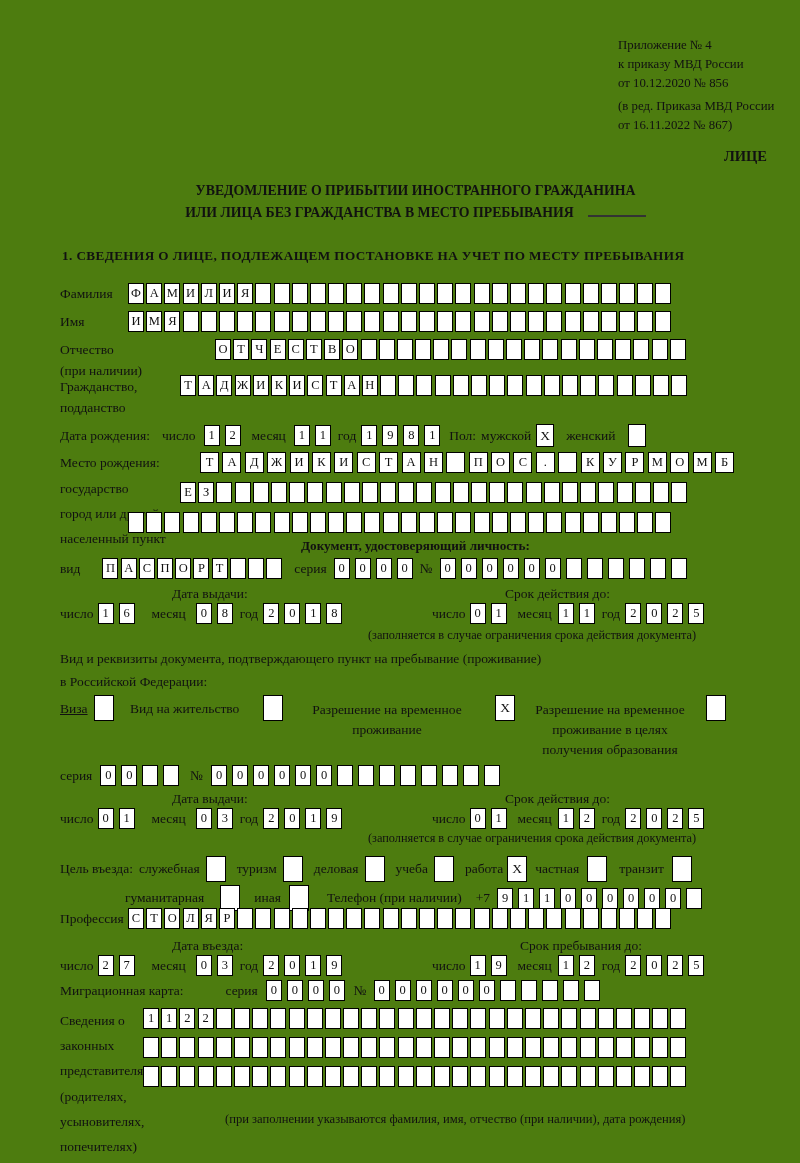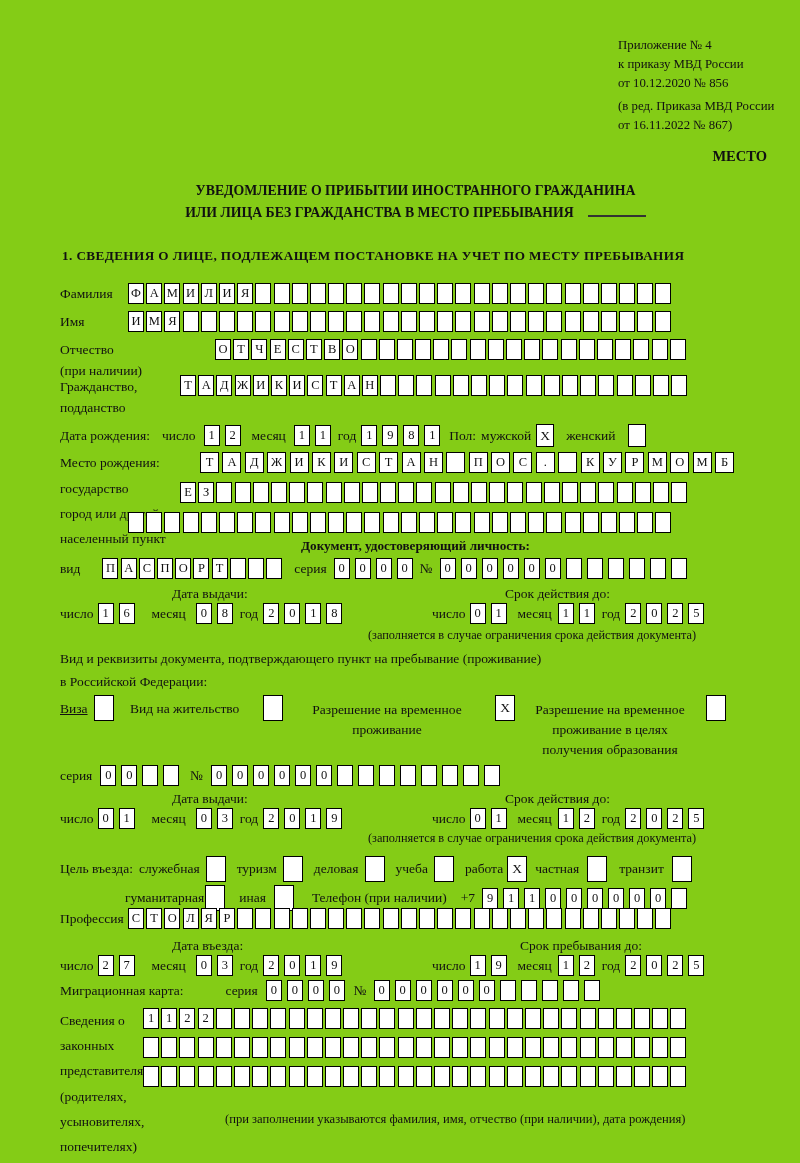--- a/index.html
+++ b/index.html
@@ -1,18 +1,18 @@
 <!DOCTYPE html>
 <html><head>
 <meta charset="utf-8">
 <style>
   * { margin:0; padding:0; box-sizing:border-box; }
   html,body { background:#ffffff; }
   .page {
-    position:relative; width:800px; height:1163px; background:#84cc16;
+    position:relative; width:800px; height:1163px; background:#4d7c0f;
     font-family:"Liberation Serif", "DejaVu Serif", serif; color:#111;
     font-size:13.5px; overflow:hidden;
   }
   .abs { position:absolute; white-space:nowrap; }
   .b { font-weight:bold; }
   .ctr { text-align:center; }
   .wrap { white-space:normal; }
   .meta div { line-height:19px; font-size:12.8px; }
   .row { display:flex; align-items:center; }
   .cells { display:flex; align-items:center; }
@@ -40,21 +40,21 @@
 <div class="page">
 
   <div class="abs meta" style="left:618px; top:36px;">
     <div>Приложение № 4</div>
     <div>к приказу МВД России</div>
     <div>от 10.12.2020 № 856</div>
     <div style="margin-top:4px">(в ред. Приказа МВД России</div>
     <div>от 16.11.2022 № 867)</div>
   </div>
 
-  <div class="abs b" style="right:33px; top:148px; font-size:14.5px;">МЕСТО</div>
+  <div class="abs b" style="right:33px; top:148px; font-size:14.5px;">ЛИЦЕ</div>
 
   <div class="abs b ctr" style="left:58px; top:183px; width:715px; font-size:13.8px;">УВЕДОМЛЕНИЕ О ПРИБЫТИИ ИНОСТРАННОГО ГРАЖДАНИНА</div>
   <div class="abs b ctr" style="left:58px; top:204px; width:715px; font-size:13.8px;">
     <span>ИЛИ ЛИЦА БЕЗ ГРАЖДАНСТВА В МЕСТО ПРЕБЫВАНИЯ</span><span class="uline"></span>
   </div>
 
   <div class="abs b" style="left:62px; top:248px; font-size:13.2px; letter-spacing:0.4px;">1. СВЕДЕНИЯ О ЛИЦЕ, ПОДЛЕЖАЩЕМ ПОСТАНОВКЕ НА УЧЕТ ПО МЕСТУ ПРЕБЫВАНИЯ</div>
 
   <div class="abs" style="left:60px; top:286px;">Фамилия</div>
   <div class="abs cells" style="left:128px; top:283px;">
@@ -484,21 +484,21 @@
     <span class="chk" style="margin-right:11px"></span>
     <span style="margin-right:4px">работа</span>
     <span class="chk" style="margin-right:8px">X</span>
     <span style="margin-right:8px">частная</span>
     <span class="chk" style="margin-right:12px"></span>
     <span style="margin-right:8px">транзит</span>
     <span class="chk"></span>
   </div>
 
   <div class="abs row" style="left:125px; top:885px;">
-    <span style="margin-right:1px">гуманитарная</span>
+    <span style="margin-right:16px">гуманитарная</span>
     <span class="chk" style="margin-right:14px"></span>
     <span style="margin-right:8px">иная</span>
     <span class="chk" style="margin-right:18px"></span>
     <span style="margin-right:14px">Телефон (при наличии)</span>
     <span style="margin-right:7px">+7</span>
     <span class="cells sp">
         <span class="cell">9</span>
         <span class="cell">1</span>
         <span class="cell">1</span>
         <span class="cell">0</span>

